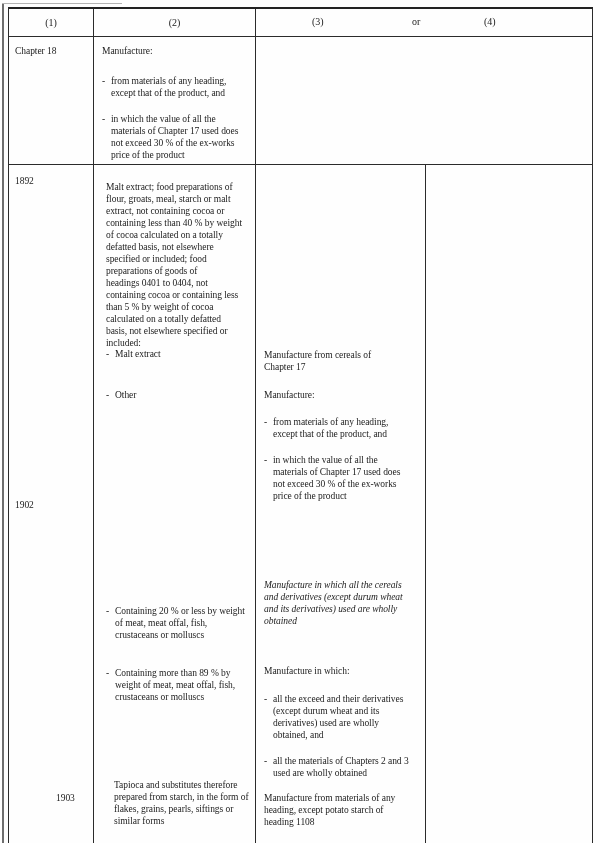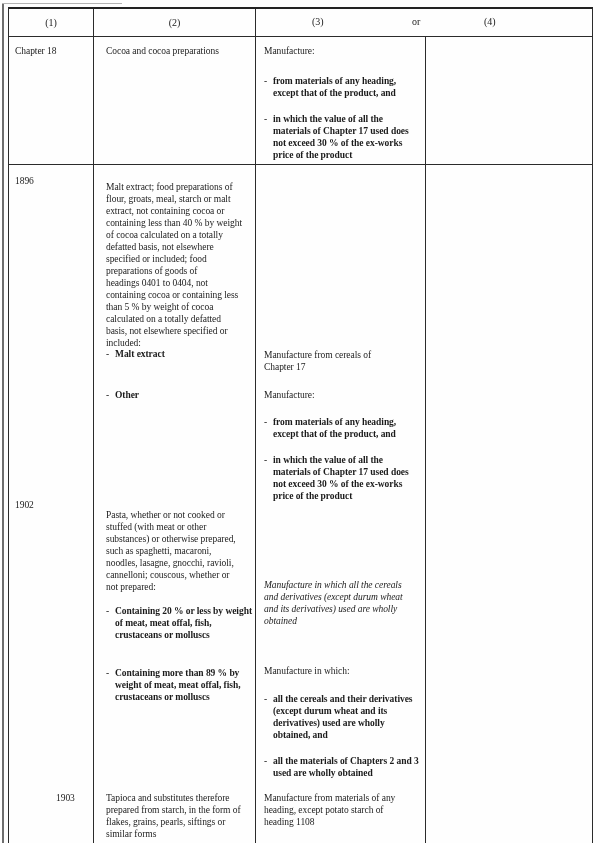--- a/index.html
+++ b/index.html
@@ -32,21 +32,21 @@
 
   .blk{
     position:absolute;left:0;font-size:9.5px;line-height:12px;letter-spacing:-0.05px;
     white-space:pre;color:#1b1b1b;
   }
   .col-num .blk{left:6px;}
   .col-desc .blk{left:12px;}
   .col-rule .blk{left:8px;}
   .bullet{display:flex;}
   .dash{flex:0 0 9px;white-space:pre;}
-  .btxt{white-space:pre;font-weight:bold;}
+  .btxt{white-space:pre;}
 </style>
 </head>
 <body>
 
 <div class="page">
   <div class="edge-left"></div>
   <div class="edge-top"></div>
 
   <div class="tbl">
 
@@ -61,92 +61,82 @@
         <span class="h3">(3)</span>
         <span class="hor">or</span>
         <span class="h4">(4)</span>
       </div>
     </div>
 
     <div class="row row-ch18">
       <div class="cell bline col-num">
           <div class="blk" style="top: 8px;">Chapter 18</div>
         </div>
-      <div class="cell bline col-desc">
-          <div class="blk" style="top: 8px;">Cocoa and cocoa preparations</div>
-        </div>
       <div class="cell bline col-rule">
           <div class="blk" style="top: 8px;">Manufacture:</div>
           <div class="blk bullet" style="top: 38px;"><span class="dash">-</span><span class="btxt">from materials of any heading,
 except that of the product, and</span></div>
           <div class="blk bullet" style="top: 76px;"><span class="dash">-</span><span class="btxt">in which the value of all the
 materials of Chapter 17 used does
 not exceed 30 % of the ex-works
 price of the product</span></div>
         </div>
       <div class="cell col-rule"></div>
     </div>
 
     <div class="row row-body">
       <div class="cell bline col-num">
-          <div class="blk" style="top: 10px;">1896</div>
+          <div class="blk" style="top: 10px;">1892</div>
           <div class="blk" style="top: 334px;">1902</div>
           <div class="blk" style="top: 627px; margin-left: 41px;">1903</div>
         </div>
       <div class="cell bline col-desc">
           <div class="blk" style="top: 16px;">Malt extract; food preparations of
 flour, groats, meal, starch or malt
 extract, not containing cocoa or
 containing less than 40 % by weight
 of cocoa calculated on a totally
 defatted basis, not elsewhere
 specified or included; food
 preparations of goods of
 headings 0401 to 0404, not
 containing cocoa or containing less
 than 5 % by weight of cocoa
 calculated on a totally defatted
 basis, not elsewhere specified or
 included:</div>
           <div class="blk bullet" style="top: 183px;"><span class="dash">-</span><span class="btxt">Malt extract</span></div>
           <div class="blk bullet" style="top: 224px;"><span class="dash">-</span><span class="btxt">Other</span></div>
-          <div class="blk" style="top: 344px;">Pasta, whether or not cooked or
-stuffed (with meat or other
-substances) or otherwise prepared,
-such as spaghetti, macaroni,
-noodles, lasagne, gnocchi, ravioli,
-cannelloni; couscous, whether or
-not prepared:</div>
           <div class="blk bullet" style="top: 440px;"><span class="dash">-</span><span class="btxt">Containing 20 % or less by weight
 of meat, meat offal, fish,
 crustaceans or molluscs</span></div>
           <div class="blk bullet" style="top: 502px;"><span class="dash">-</span><span class="btxt">Containing more than 89 % by
 weight of meat, meat offal, fish,
 crustaceans or molluscs</span></div>
-          <div class="blk" style="top: 627px;">Tapioca and substitutes therefore
+          <div class="blk" style="top: 614px; margin-left: 8px;">Tapioca and substitutes therefore
 prepared from starch, in the form of
 flakes, grains, pearls, siftings or
 similar forms</div>
         </div>
       <div class="cell bline col-rule">
           <div class="blk" style="top: 184px;">Manufacture from cereals of
 Chapter 17</div>
           <div class="blk" style="top: 224px;">Manufacture:</div>
           <div class="blk bullet" style="top: 251px;"><span class="dash">-</span><span class="btxt">from materials of any heading,
 except that of the product, and</span></div>
           <div class="blk bullet" style="top: 289px;"><span class="dash">-</span><span class="btxt">in which the value of all the
 materials of Chapter 17 used does
 not exceed 30 % of the ex-works
 price of the product</span></div>
           <div class="blk" style="top: 414px; font-style: italic;">Manufacture in which all the cereals
 and derivatives (except durum wheat
 and its derivatives) used are wholly
 obtained</div>
           <div class="blk" style="top: 500px;">Manufacture in which:</div>
-          <div class="blk bullet" style="top: 528px;"><span class="dash">-</span><span class="btxt">all the cereals and their derivatives
+          <div class="blk bullet" style="top: 528px;"><span class="dash">-</span><span class="btxt">all the exceed and their derivatives
 (except durum wheat and its
 derivatives) used are wholly
 obtained, and</span></div>
           <div class="blk bullet" style="top: 590px;"><span class="dash">-</span><span class="btxt">all the materials of Chapters 2 and 3
 used are wholly obtained</span></div>
           <div class="blk" style="top: 627px;">Manufacture from materials of any
 heading, except potato starch of
 heading 1108</div>
         </div>
       <div class="cell col-rule"></div>

